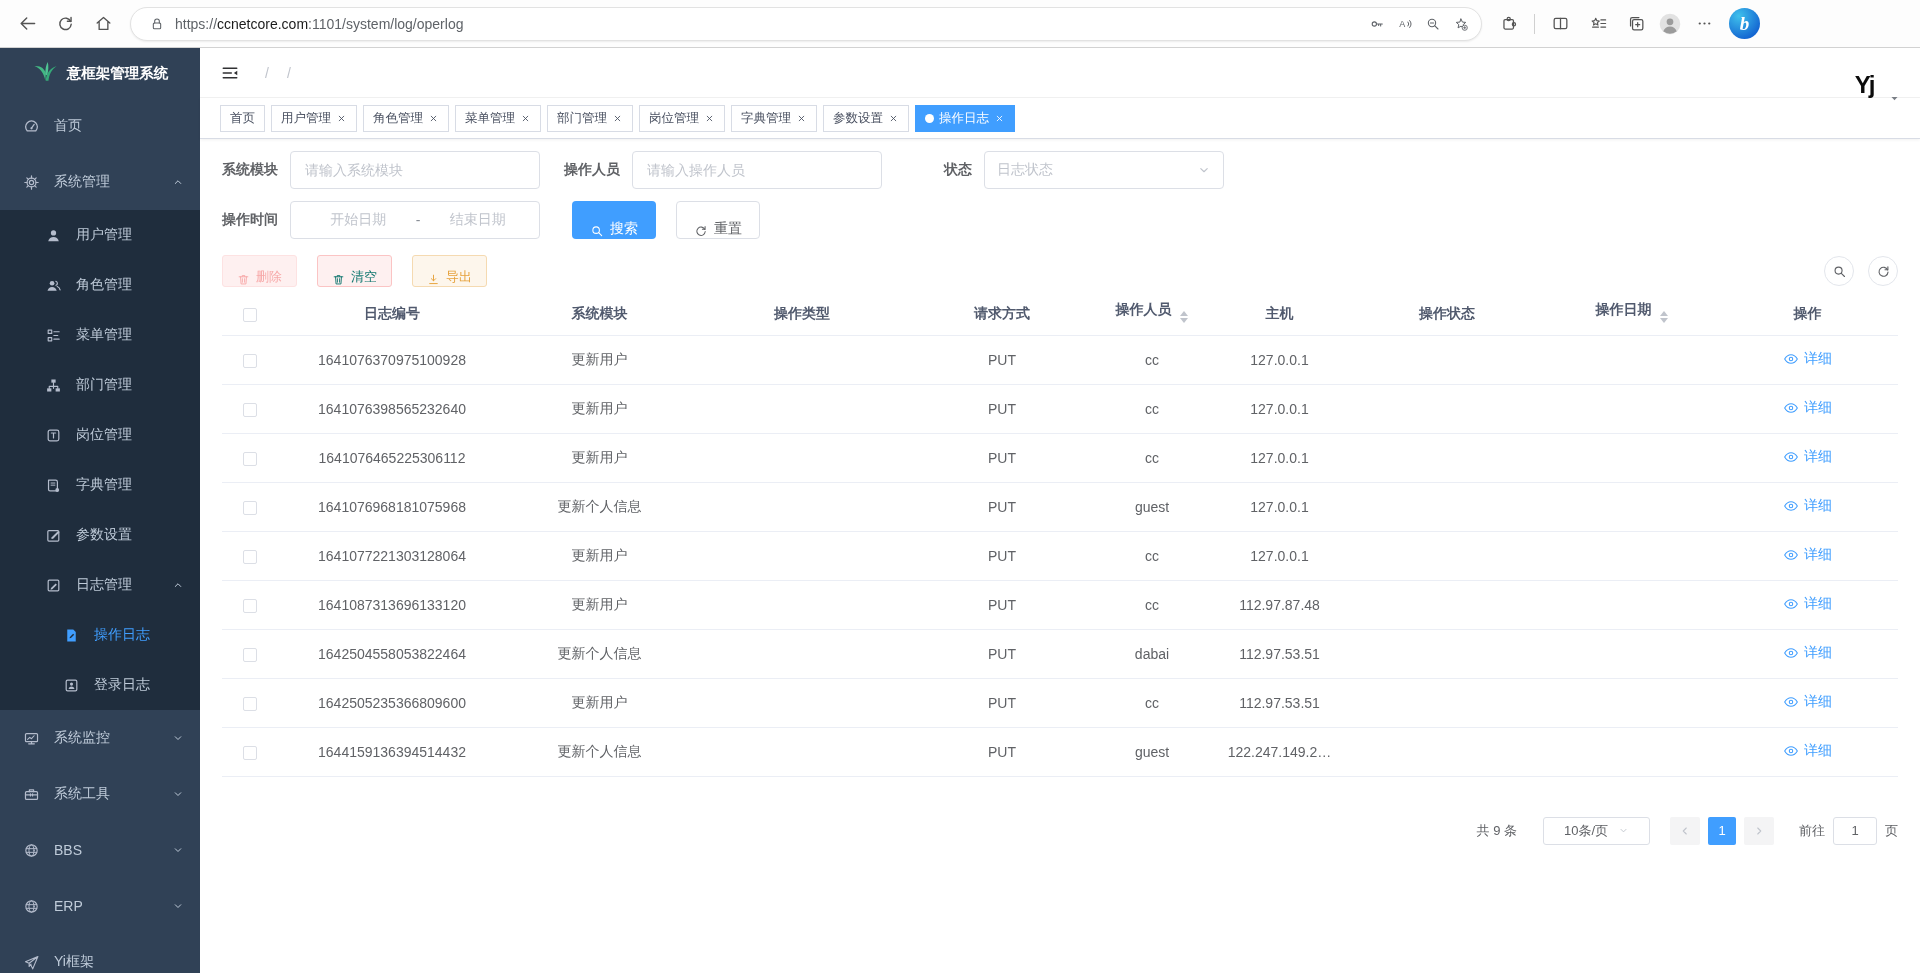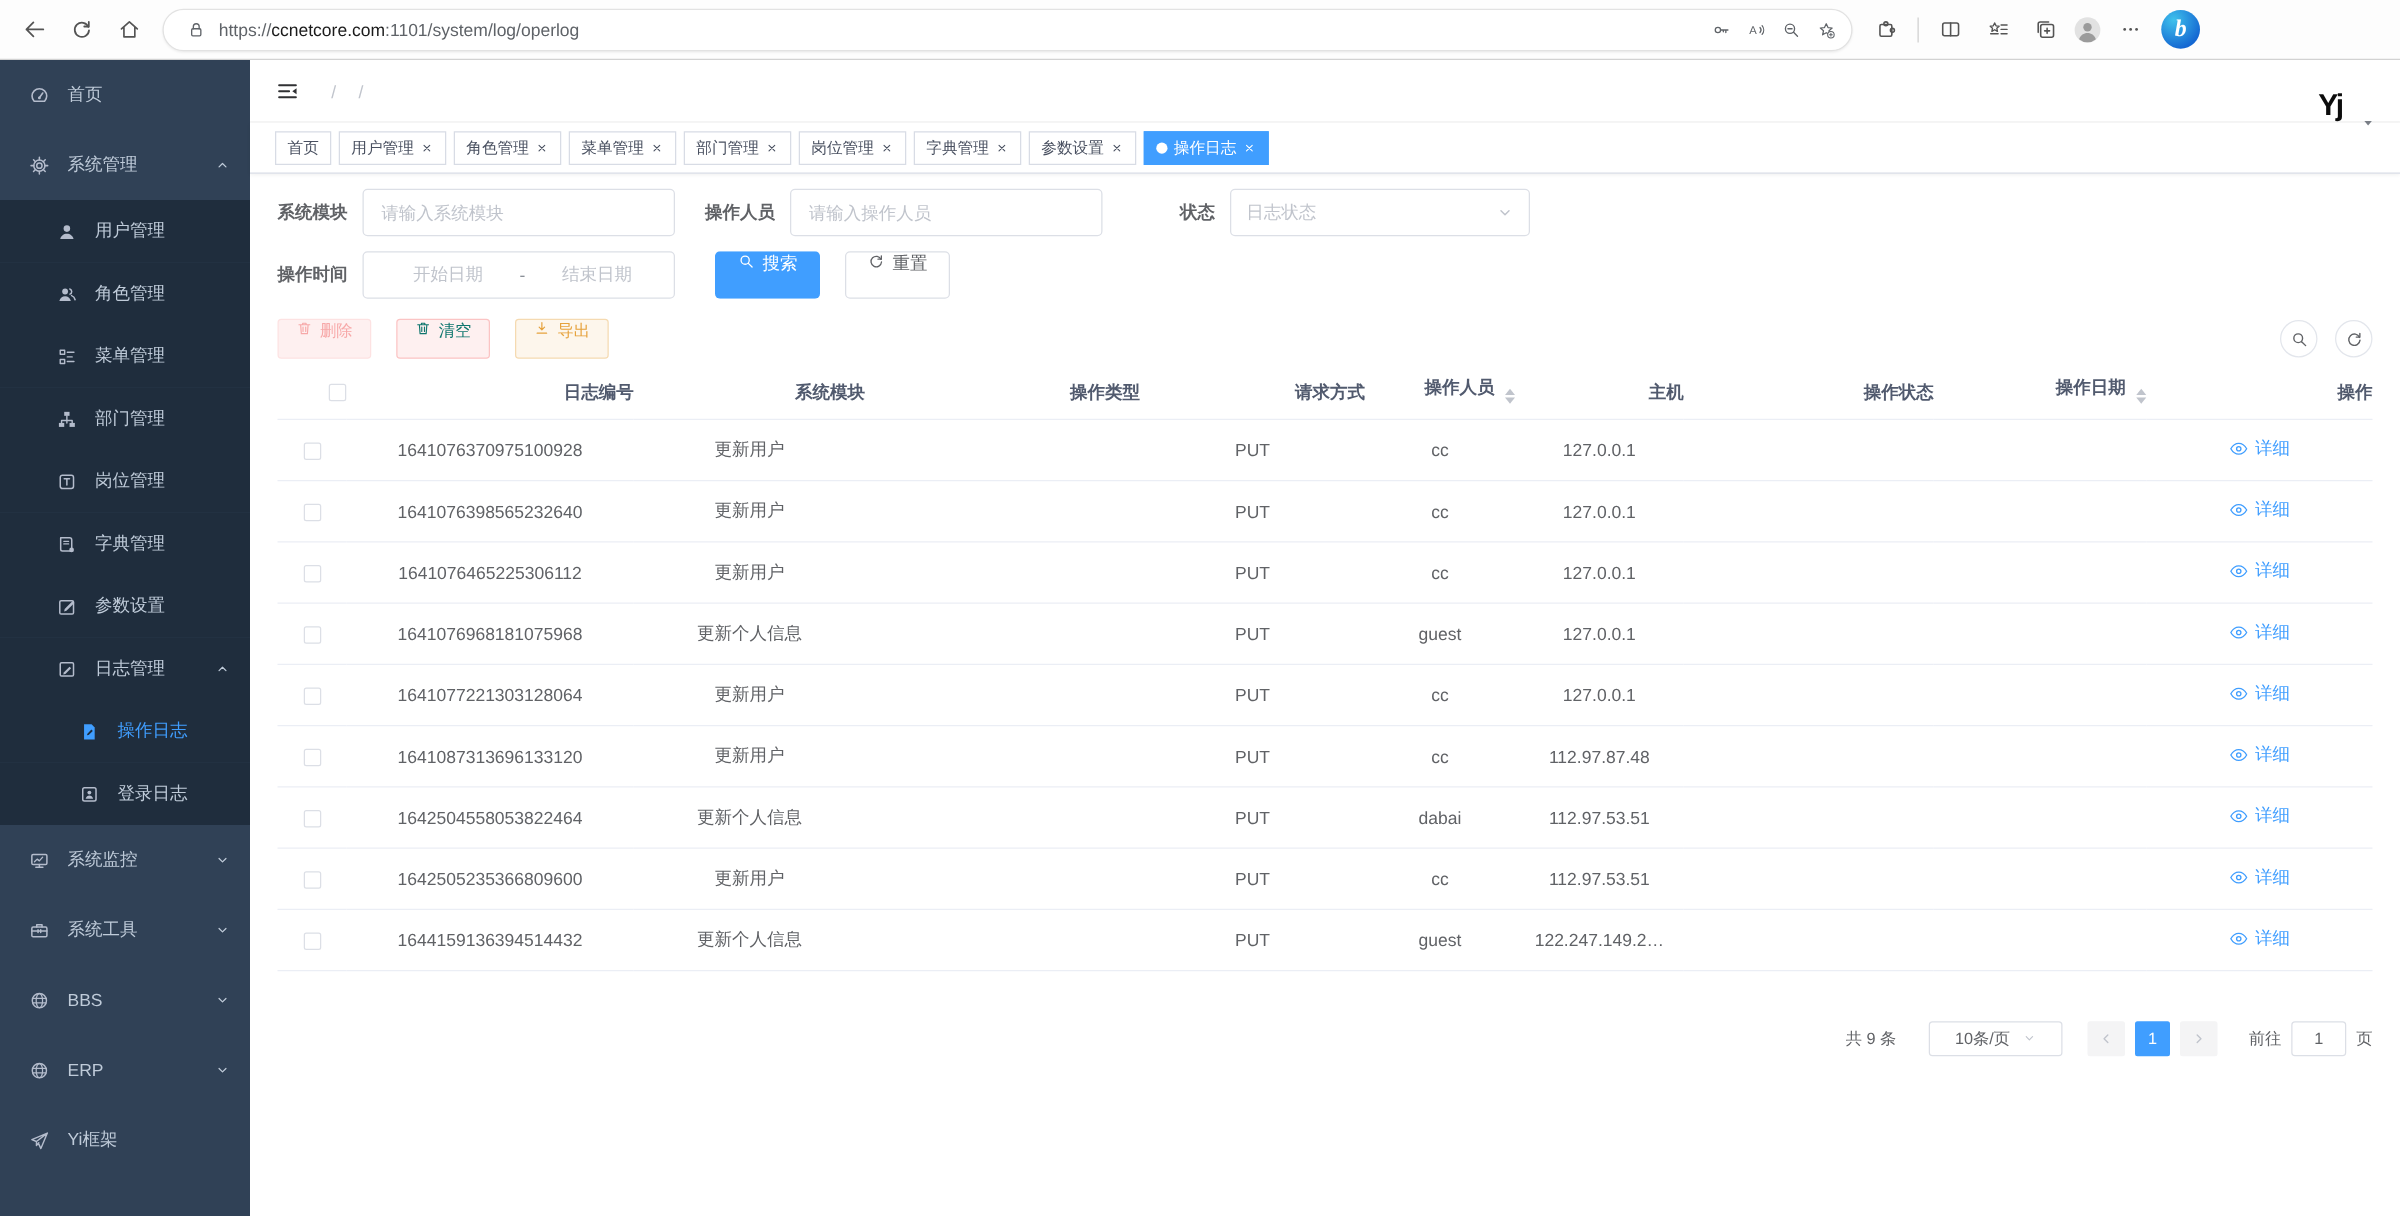--- a/index.html
+++ b/index.html
@@ -92,43 +92,43 @@
   .fselect { width:240px; height:38px; border:1px solid #dcdfe6; border-radius:4px;
     display:flex; align-items:center; padding:0 12px; font-size:14px; color:#c0c4cc;
     cursor:pointer; }
   .fselect .caret { margin-left:auto; color:#c0c4cc; display:flex; }
   .fselect .caret svg, .fdate svg.cal { width:14px; height:14px; }
   .fdate { width:250px; height:38px; border:1px solid #dcdfe6; border-radius:4px;
     display:flex; align-items:center; padding:0 10px; font-size:14px; color:#c0c4cc; gap:4px; }
   .fdate .cal-ic { color:#c0c4cc; display:flex; margin-right:2px; }
   .fdate .dseg { flex:1; text-align:center; }
   .fdate .dsep { color:#8a8f97; padding:0 2px; }
-  .btn { display:inline-flex; align-items:flex-start; justify-content:center; gap:6px;
+  .btn { display:inline-flex; align-items:flex-end; justify-content:center; gap:6px;
     border-radius:4px; font-size:14px; cursor:pointer; border:1px solid transparent;
     white-space:nowrap; }
   .btn svg { width:14px; height:14px; }
   .btn-primary { height:38px; padding:0 17px; background:#409EFF; color:#fff; margin-left:32px; }
   .btn-plain { height:38px; padding:0 17px; background:#fff; border-color:#dcdfe6;
     color:#606266; margin-left:20px; }
   .toolbar { display:flex; align-items:center; margin-top:16px; }
   .btn-sm { height:32px; padding:0 14px; border-radius:3px; font-size:13px; }
   .btn-sm svg { width:13px; height:13px; }
   .btn-del { background:#fef0f0; border-color:#fde2e2; color:#f7a8a8; cursor:not-allowed; }
   .btn-clear { background:#fef0f0; border-color:#fbc4c4; color:#0f766e; margin-left:20px; }
   .btn-export { background:#fdf6ec; border-color:#f5dab1; color:#e6a23c; margin-left:20px; }
   .toolbar-right { margin-left:auto; display:flex; gap:14px; }
   .circle-btn { width:30px; height:30px; border-radius:50%; border:1px solid #e3e6ec;
     background:#fff; color:#606266; display:flex; align-items:center; justify-content:center;
     cursor:pointer; }
   .circle-btn svg { width:15px; height:15px; }
 
   
   table.grid { width:100%; border-collapse:collapse; table-layout:fixed; margin-top:6px; }
-  .grid th { height:42px; font-size:14px; color:#515a6e; font-weight:700; text-align:right;
-    border-bottom:1px solid #ebeef5; white-space:nowrap;font-family:Liberation Serif, serif; }
+  .grid th { height:42px; font-size:14px; color:#515a6e; font-weight:700; text-align:center;
+    border-bottom:1px solid #ebeef5; white-space:nowrap; }
   .grid td { height:49px; font-size:14px; color:#606266; text-align:center;
     border-bottom:1px solid #ebeef5; white-space:nowrap; overflow:hidden;
     text-overflow:ellipsis; }
   .cb { display:inline-block; width:14px; height:14px; border:1px solid #dcdfe6;
     border-radius:2px; background:#fff; vertical-align:middle; cursor:pointer; }
   .carets { display:inline-flex; flex-direction:column; margin-left:5px; vertical-align:-2px; }
   .carets i { width:0; height:0; border:4px solid transparent; display:block; }
   .carets .cu { border-bottom:5px solid #c0c4cc; margin-bottom:2px; }
   .carets .cd { border-top:5px solid #c0c4cc; }
   .detail { color:#409EFF; display:inline-flex; align-items:center; gap:5px; cursor:pointer;
@@ -250,20 +250,28 @@
         <circle cx="18" cy="12" r="1.4" fill="currentColor"></circle>
       </svg>
     </span>
   <span class="bing">
       <span class="bing-b">b</span>
     </span>
 </div>
 
 <div class="app">
   <aside class="sidebar">
+    <div class="logo">
+      <span><svg viewBox="0 0 24 24" xmlns="http://www.w3.org/2000/svg">
+            <path d="M12.3 21C11 13.6 7 9 2.2 7.4c5.8-.6 9.4 2.6 10.6 6.6z" fill="#43b884"></path>
+            <path d="M12.7 21c.4-6.8 3.7-11.8 10-13.5-4.7 3.1-7 7.9-7.5 13.5z" fill="#36a878"></path>
+            <path d="M12.4 15.5c-.4-5 .6-9.3 2.1-11.9 1 3.1.7 8.3-.6 12.4z" fill="#4fc393"></path>
+          </svg></span>
+      <span class="logo-title">意框架管理系统</span>
+    </div>
     <nav>
 
     <div class="m-item lvl1">
           <span class="mi">
             <svg viewBox="0 0 24 24" xmlns="http://www.w3.org/2000/svg">
               <path d="M12 4.2a8.3 8.3 0 0 0-8.3 8.3c0 2.3.9 4.3 2.4 5.8h11.8a8.3 8.3 0 0 0 2.4-5.8A8.3 8.3 0 0 0 12 4.2z" fill="none" stroke="currentColor" stroke-linecap="round" stroke-linejoin="round" stroke-width="1.8"></path>
               <path d="M12 14.3L15.8 9" fill="none" stroke="currentColor" stroke-linecap="round" stroke-linejoin="round" stroke-width="1.8"></path>
               <circle cx="12" cy="14.6" r="1.6" fill="currentColor"></circle>
             </svg>
           </span>

